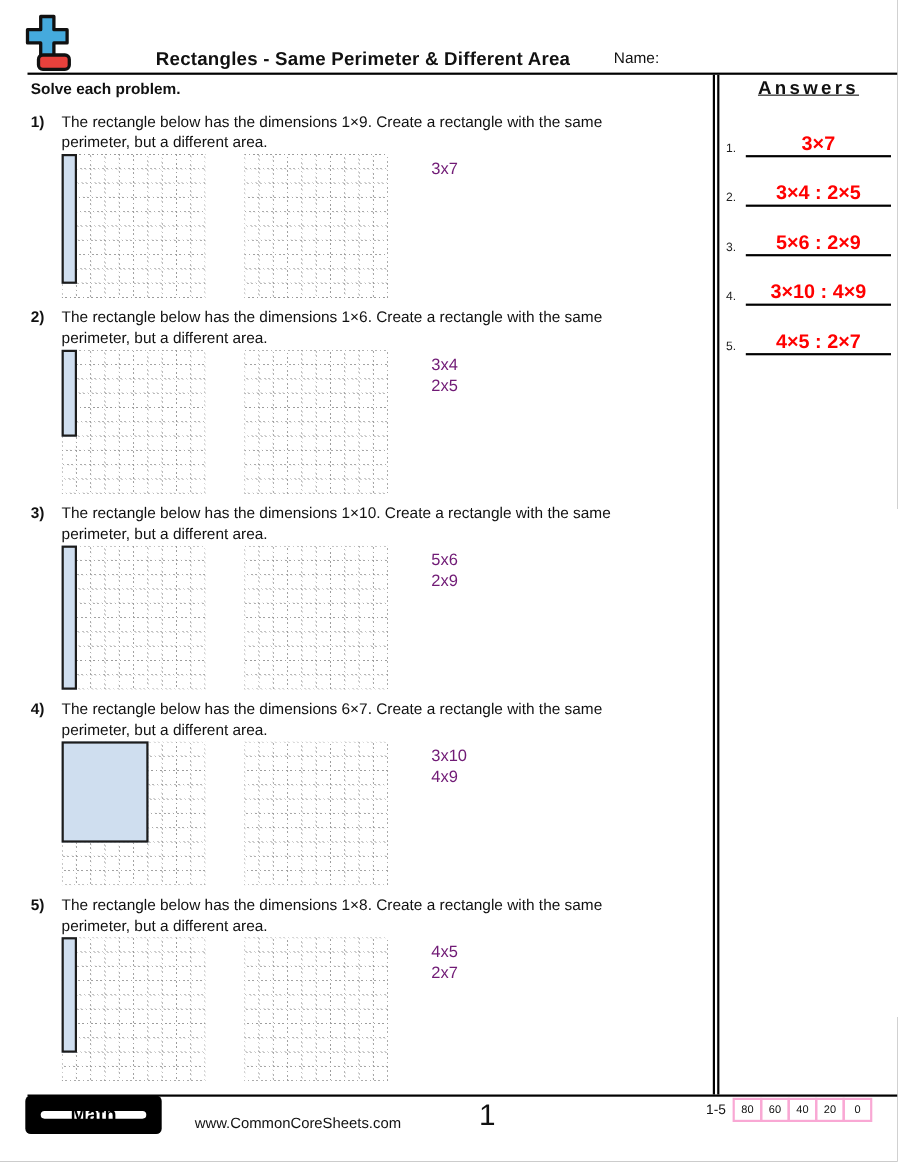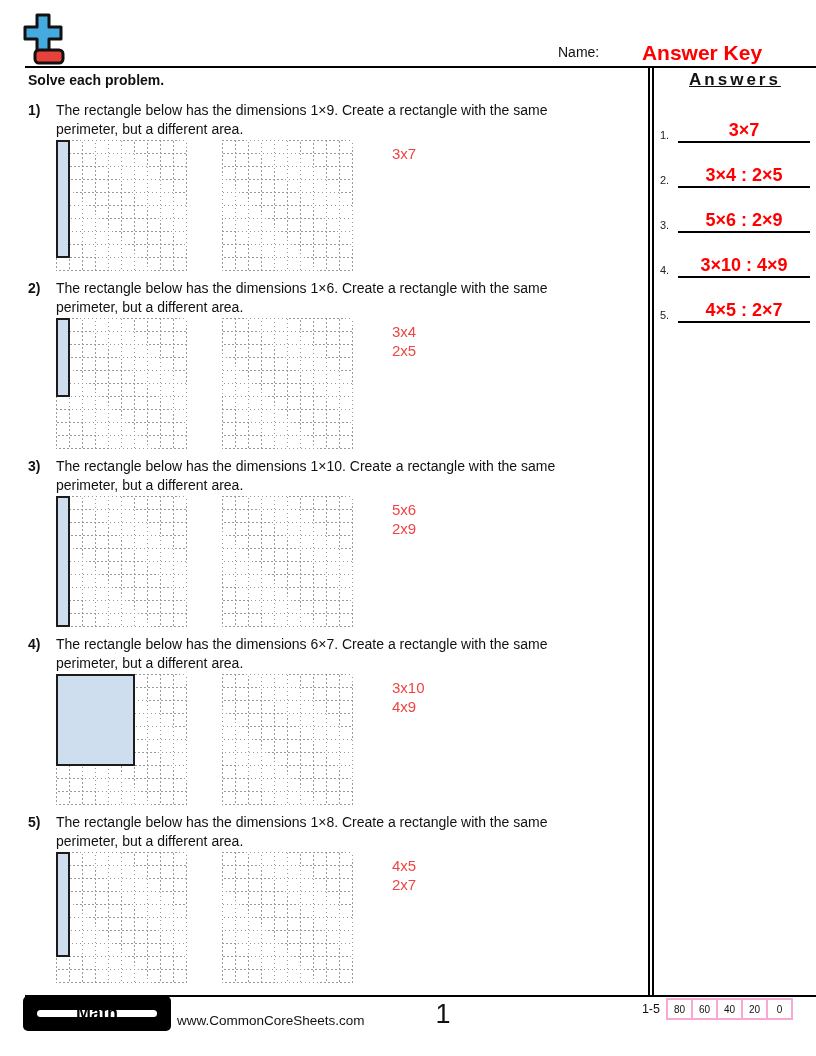--- a/index.html
+++ b/index.html
@@ -54,26 +54,26 @@
       linear-gradient(to right, #9a9a9a 1px, transparent 1px),
       linear-gradient(to bottom, #9a9a9a 1px, transparent 1px);
     background-size:13px 13px;
     -webkit-mask-image:repeating-linear-gradient(45deg, #000 0 1.1px, transparent 1.1px 2.8px);
     mask-image:repeating-linear-gradient(45deg, #000 0 1.1px, transparent 1.1px 2.8px);
   }
   .shape {
     position:absolute; left:0; top:0;
     background:#cfdeef; border:2px solid #1c1c1c;
   }
-  .notes { position:absolute; left:336px; top:6px; color:#ef4444; font-size:15px; line-height:19px; }
+  .notes { position:absolute; left:336px; top:6px; color:#701a75; font-size:15px; line-height:19px; }
 
   
   .footer-line { position:absolute; left:25px; right:0; top:995px; border-top:2.5px solid #000; }
   .brand {
-    position:absolute; left:23px; top:996px; width:148px; height:35px;
+    position:absolute; left:23px; top:996px; width:124px; height:35px;
     background:#000; border-radius:5px; padding:14px;
   }
   .brand-pill {
     width:100%; height:100%; background:#fff; border-radius:14px;
     display:flex; align-items:center; justify-content:center;
     font-size:18px; font-weight:bold; color:#000;
   }
   .website { position:absolute; left:177px; top:1013px; font-size:13.5px; }
   .pagenum { position:absolute; left:403px; top:999px; width:80px; text-align:center; font-size:27px; }
   .scorebar { position:absolute; right:23px; top:998px; display:flex; align-items:center; }
@@ -87,22 +87,22 @@
 <body>
 
 <div class="page">
 
   <div class="logo">
     <svg width="46" height="54" viewBox="0 0 46 54">
       <path d="M17 3 h12 v12 h12 v12 h-12 v12 h-12 v-12 h-12 v-12 h12 z" fill="#45aadd" stroke="#111" stroke-width="3" stroke-linejoin="round"></path>
       <rect x="15" y="38" width="28" height="13" rx="4" fill="#e8413c" stroke="#111" stroke-width="3"></rect>
     </svg>
   </div>
+  <div class="title">Rectangles - Same Perimeter &amp; Different Area</div>
   <div class="name-label">Name:</div>
-  <div class="name-value">Answer Key</div>
   <div class="header-line"></div>
   <div class="instructions">Solve each problem.</div>
 
   <div class="divider"></div>
 
   <div class="answers">
     <div class="answers-title">Answers</div>
     <div class="ans-item">
       <span class="ans-num">1.</span>
       <span class="ans-value">3×7</span>

